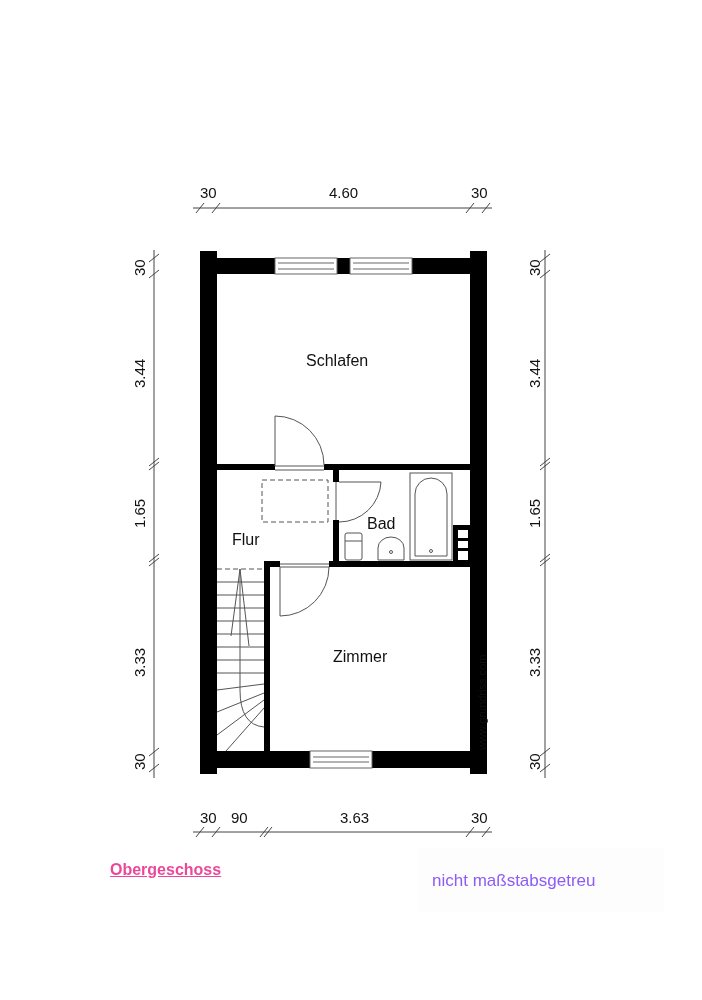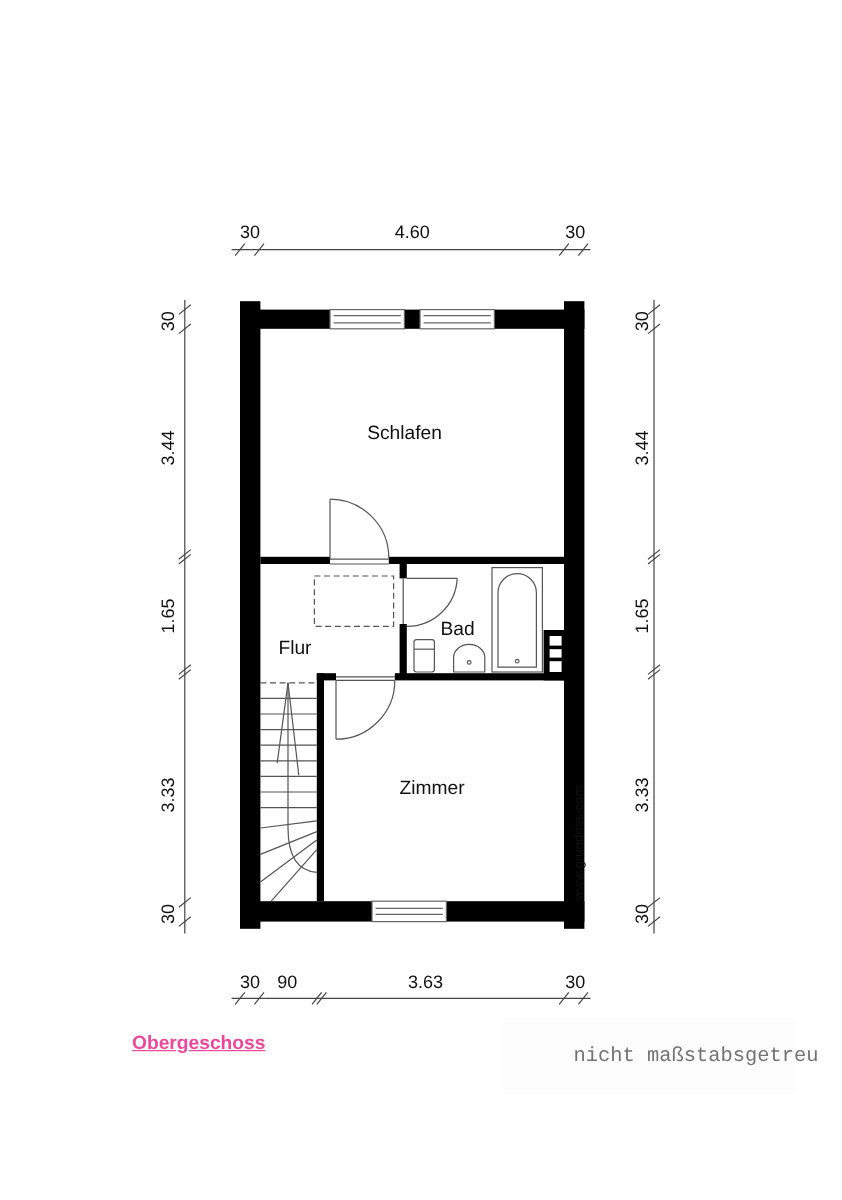--- a/index.html
+++ b/index.html
@@ -12,21 +12,21 @@
       position: absolute; left: 110px; top: 861px;
       font-family: "Liberation Sans", sans-serif; font-weight: bold; font-size: 16px;
       text-decoration: underline; color: #ec4899;
     }
     .scale-box {
       position: absolute; left: 418px; top: 848px; width: 246px; height: 64px;
       background: #fdfdfd;
     }
     .scale-note {
       position: absolute; left: 432px; top: 871px;
-      font-family: Liberation Mono, monospace; font-size: 17px; color: #737373; margin-left: 46px;
+      font-family: Liberation Sans, sans-serif; font-size: 17px; color: #8b5cf6;
     }
   </style>
 </head>
 <body>
 
 <svg id="plan" viewBox="0 0 702 1000" xmlns="http://www.w3.org/2000/svg">
 
   <g stroke="#444" stroke-width="1">
     <line x1="193" y1="208" x2="492" y2="208"></line>
     <line x1="196" y1="213" x2="204" y2="203"></line>

